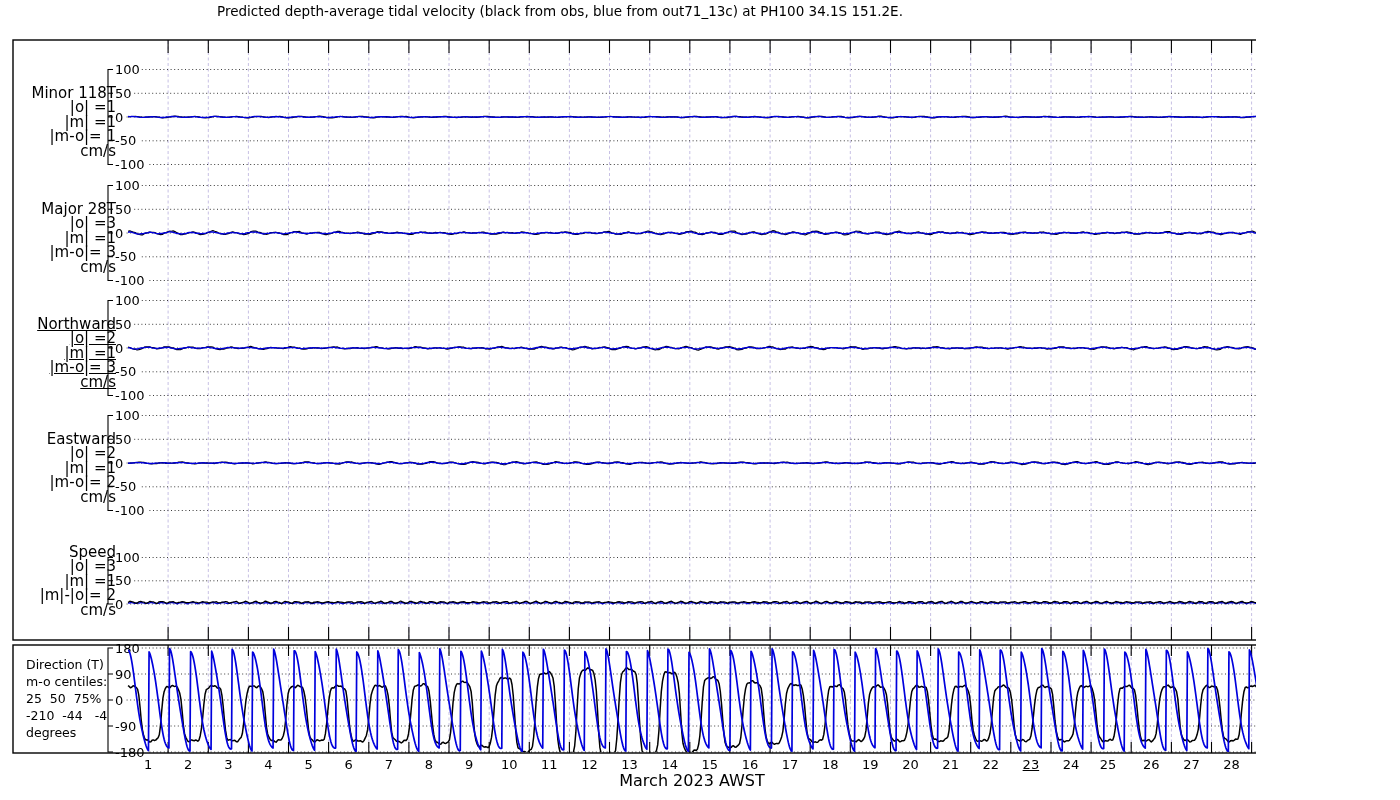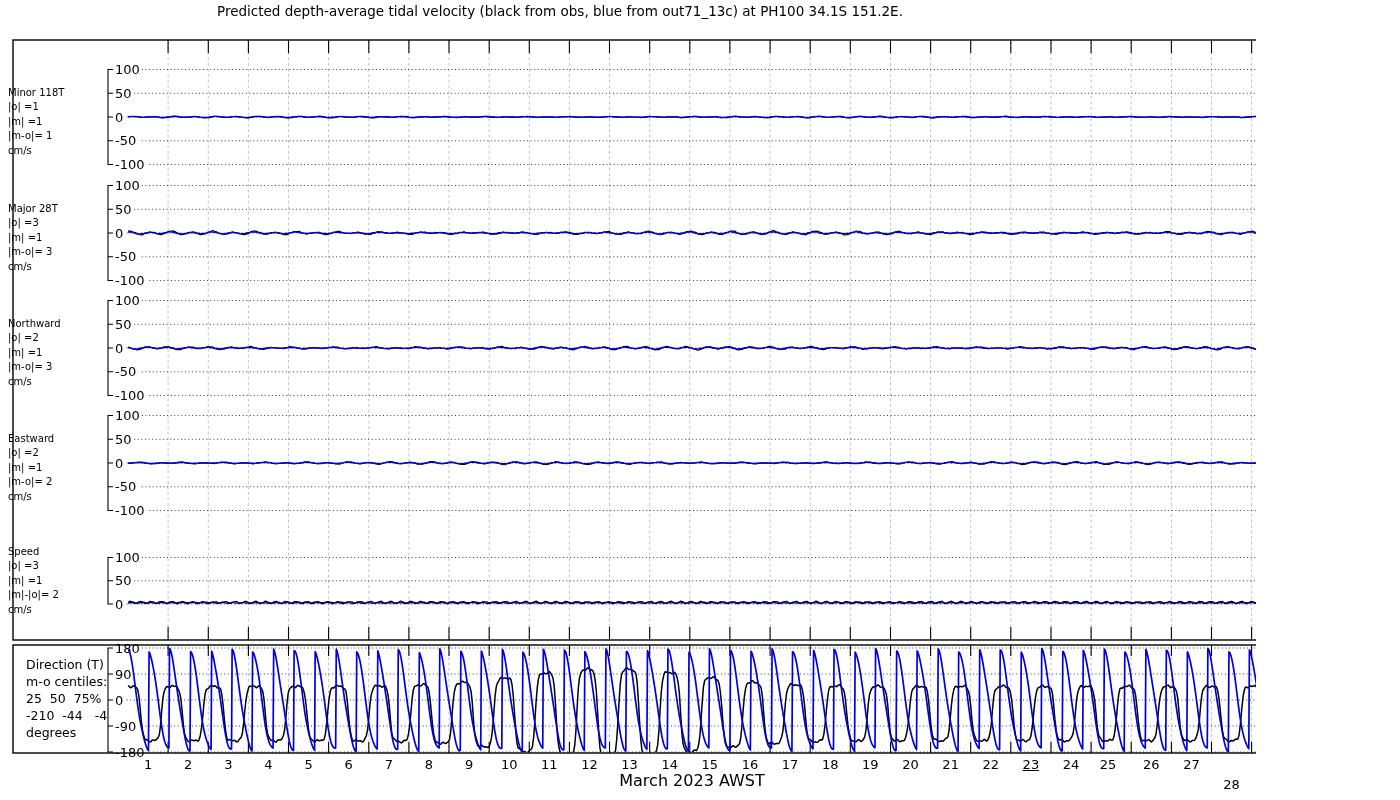--- a/index.html
+++ b/index.html
@@ -2,21 +2,21 @@
 <html><head>
 <meta charset="utf-8">
 <style>
   html,body{margin:0;padding:0;background:#ffffff;}
   #page{position:relative;width:1256px;height:800px;background:#ffffff;overflow:hidden;
         font-family:"DejaVu Sans",sans-serif;color:#000;}
   .title1{position:absolute;top:3px;left:560px;transform:translateX(-50%);
           font-size:13.5px;white-space:nowrap;}
   .title2{position:absolute;top:20px;left:680px;transform:translateX(-50%);
           font-size:13.5px;white-space:nowrap;}
-  .panel-label{position:absolute;font-size:10px;line-height:14.5px;text-align:left;width:100px;left:8px;}
+  .panel-label{position:absolute;font-size:15px;line-height:14.5px;text-align:right;width:100px;left:16px;}
   .panel-label span{display:block;white-space:pre;}
   .dir-label{position:absolute;font-size:12.5px;line-height:17px;text-align:left;left:14px;}
   .dir-label span{display:block;white-space:pre;padding-left:12px;}
   .day-label{position:absolute;top:757px;width:28px;text-align:center;font-size:13px;}
   .xaxis-title{position:absolute;top:771px;left:692px;transform:translateX(-50%);
                font-size:16px;white-space:nowrap;}
   .watermark{position:absolute;left:1388px;top:585px;transform:translate(-50%,-50%) rotate(-90deg);
              font-size:11.5px;white-space:nowrap;}
   svg{position:absolute;left:0;top:0;}
   svg text{font-family:"DejaVu Sans",sans-serif;}
@@ -318,21 +318,21 @@
         <span>|m-o|= 1</span>
         <span>cm/s</span>
       </div>
       <div class="panel-label" style="top: 201.75px;">
         <span>Major 28T</span>
         <span>|o| =3</span>
         <span>|m| =1</span>
         <span>|m-o|= 3</span>
         <span>cm/s</span>
       </div>
-      <div class="panel-label" style="top: 316.75px;">
+      <div class="panel-label" style="top: 316.75px; text-decoration: underline;">
         <span>Northward</span>
         <span>|o| =2</span>
         <span>|m| =1</span>
         <span>|m-o|= 3</span>
         <span>cm/s</span>
       </div>
       <div class="panel-label" style="top: 431.75px;">
         <span>Eastward</span>
         <span>|o| =2</span>
         <span>|m| =1</span>
@@ -375,21 +375,21 @@
       <div class="day-label" style="left: 816.258px;">18</div>
       <div class="day-label" style="left: 856.387px;">19</div>
       <div class="day-label" style="left: 896.516px;">20</div>
       <div class="day-label" style="left: 936.645px;">21</div>
       <div class="day-label" style="left: 976.774px;">22</div>
       <div class="day-label" style="left: 1016.9px; text-decoration: underline;">23</div>
       <div class="day-label" style="left: 1057.03px;">24</div>
       <div class="day-label" style="left: 1094px;">25</div>
       <div class="day-label" style="left: 1137.29px;">26</div>
       <div class="day-label" style="left: 1177.42px;">27</div>
-      <div class="day-label" style="left: 1217.55px; margin-top: 20px;">28</div>
+      <div class="day-label" style="left: 1217.55px;">28</div>
       <div class="day-label" style="left: 1257.68px;">29</div>
       <div class="day-label" style="left: 1297.81px;">30</div>
       <div class="day-label" style="left: 1337.94px;">31</div>
     </div>
 
   <div class="xaxis-title">March 2023 AWST</div>
   <div class="watermark">© IMOS 17-Mar-2023 12:40:47. *Not for navigation*</div>
 </div>
 
 </body></html>

